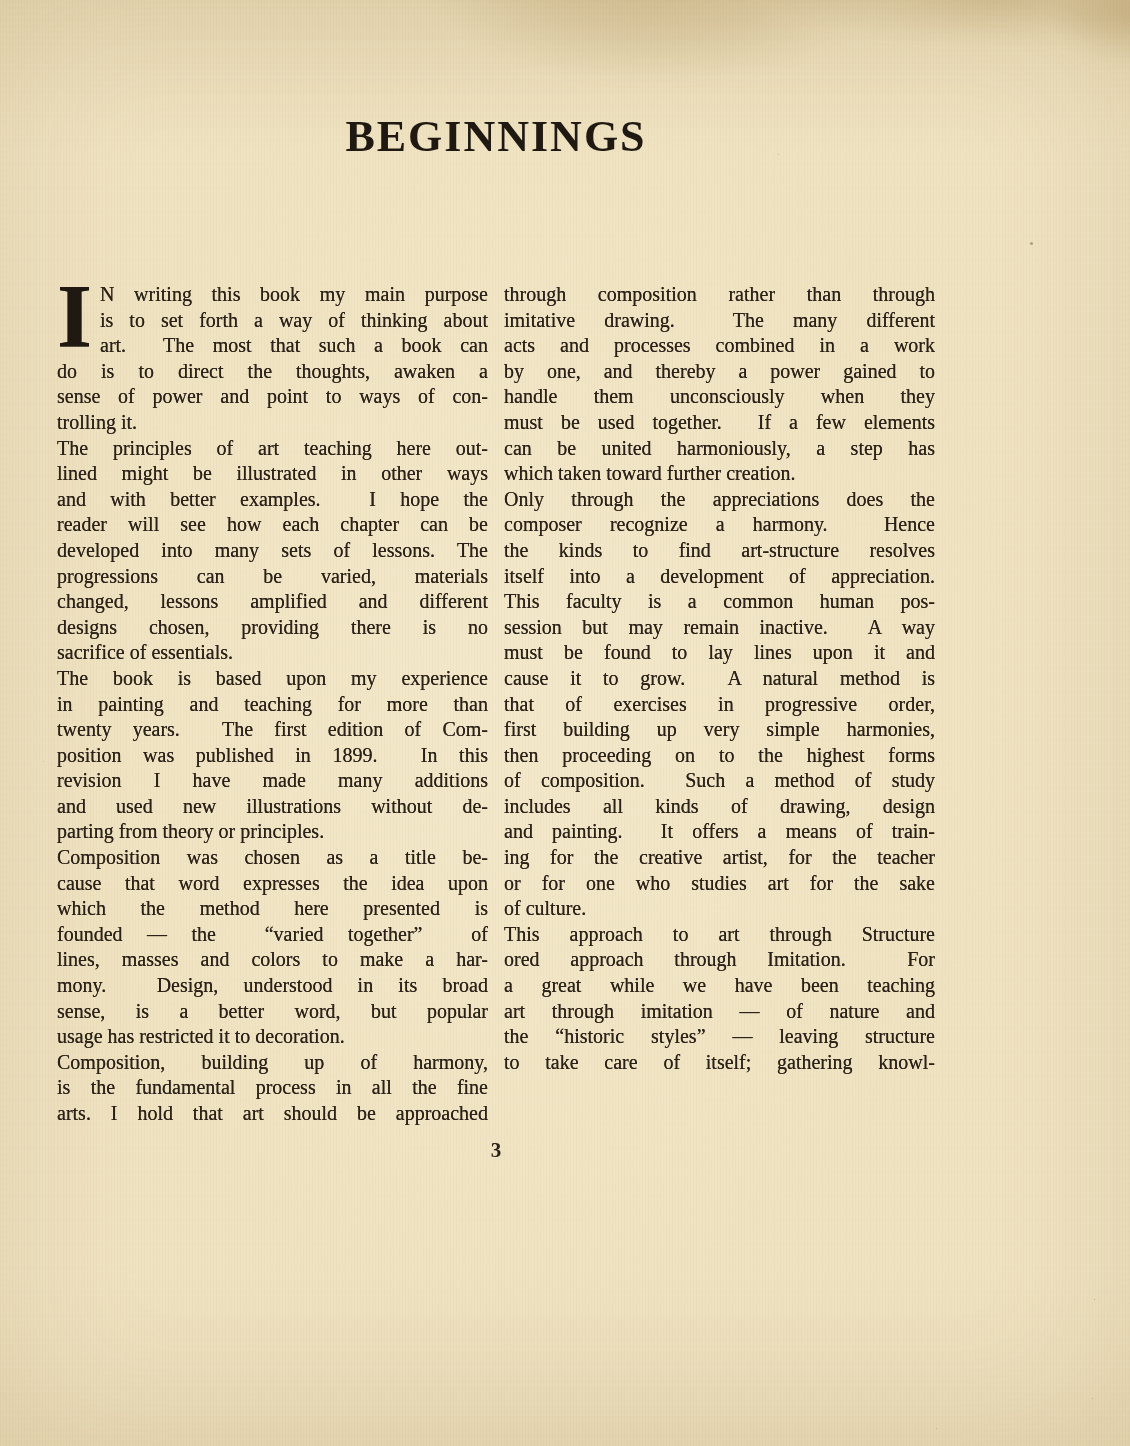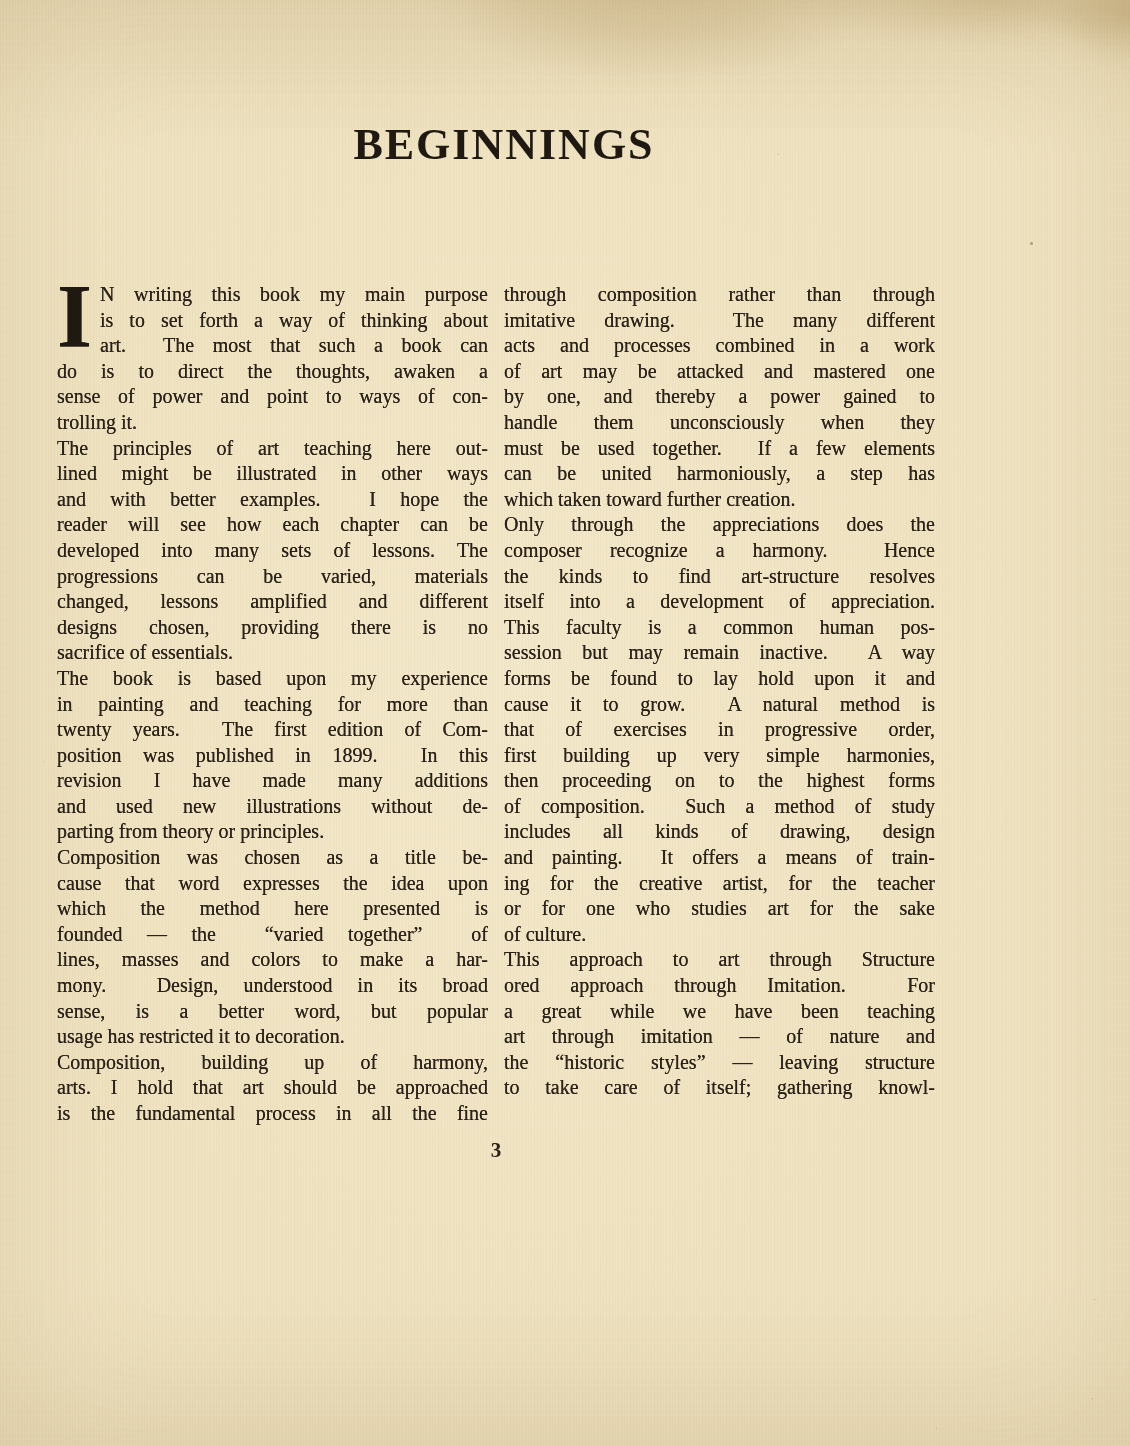--- a/index.html
+++ b/index.html
@@ -43,21 +43,21 @@
     position:absolute;left:1030px;top:242px;width:3px;height:3px;border-radius:50%;
     background:rgba(95,75,45,.45);
     box-shadow:
       -988px 518px 0 -1px rgba(110,100,85,.40),
       -253px -89px 0 -1px rgba(100,80,50,.38),
         63px 1056px 0 -1px rgba(95,75,45,.42),
         61px 1155px 0 -1px rgba(95,75,45,.40),
        -95px 1185px 0 -1px rgba(110,90,55,.30);
   }
   .title{
-    position:absolute;left:57px;top:110px;width:878px;margin:8px;
+    position:absolute;left:57px;top:110px;width:878px;margin:0;
     text-align:center;
     font-size:44px;line-height:54px;font-weight:bold;letter-spacing:2px;
     color:var(--title-ink);
   }
   .columns{
     position:absolute;left:57px;top:282px;width:878px;
     display:flex;gap:16px;
   }
   .column{width:431px;}
   .paragraph{margin:0;}
@@ -126,44 +126,43 @@
           <div class="line">cause that word expresses the idea upon</div>
           <div class="line">which the method here presented is</div>
           <div class="line">founded — the  “varied together”  of</div>
           <div class="line">lines, masses and colors to make a har-</div>
           <div class="line">mony.  Design, understood in its broad</div>
           <div class="line">sense, is a better word, but popular</div>
           <div class="line last">usage has restricted it to decoration.</div>
         </div>
         <div class="paragraph">
           <div class="line">Composition, building up of harmony,</div>
+          <div class="line">is the fundamental process in all the fine</div>
           <div class="line">arts. I hold that art should be approached</div>
-          <div class="line">is the fundamental process in all the fine</div>
         </div>
       </div>
     <div class="column col-right">
         <div class="paragraph">
           <div class="line">through composition rather than through</div>
           <div class="line">imitative drawing.  The many different</div>
           <div class="line">acts and processes combined in a work</div>
-          <div class="line">of art may be attacked and mastered one</div>
           <div class="line">by one, and thereby a power gained to</div>
           <div class="line">handle them unconsciously when they</div>
           <div class="line">must be used together.  If a few elements</div>
           <div class="line">can be united harmoniously, a step has</div>
           <div class="line last">which taken toward further creation.</div>
         </div>
         <div class="paragraph">
           <div class="line">Only through the appreciations does the</div>
           <div class="line">composer recognize a harmony.  Hence</div>
           <div class="line">the kinds to find art-structure resolves</div>
           <div class="line">itself into a development of appreciation.</div>
           <div class="line">This faculty is a common human pos-</div>
           <div class="line">session but may remain inactive.  A way</div>
-          <div class="line">forms be found to lay hold upon it and</div>
+          <div class="line">must be found to lay lines upon it and</div>
           <div class="line">cause it to grow.  A natural method is</div>
           <div class="line">that of exercises in progressive order,</div>
           <div class="line">first building up very simple harmonies,</div>
           <div class="line">then proceeding on to the highest forms</div>
           <div class="line">of composition.  Such a method of study</div>
           <div class="line">includes all kinds of drawing, design</div>
           <div class="line">and painting.  It offers a means of train-</div>
           <div class="line">ing for the creative artist, for the teacher</div>
           <div class="line">or for one who studies art for the sake</div>
           <div class="line last">of culture.</div>

